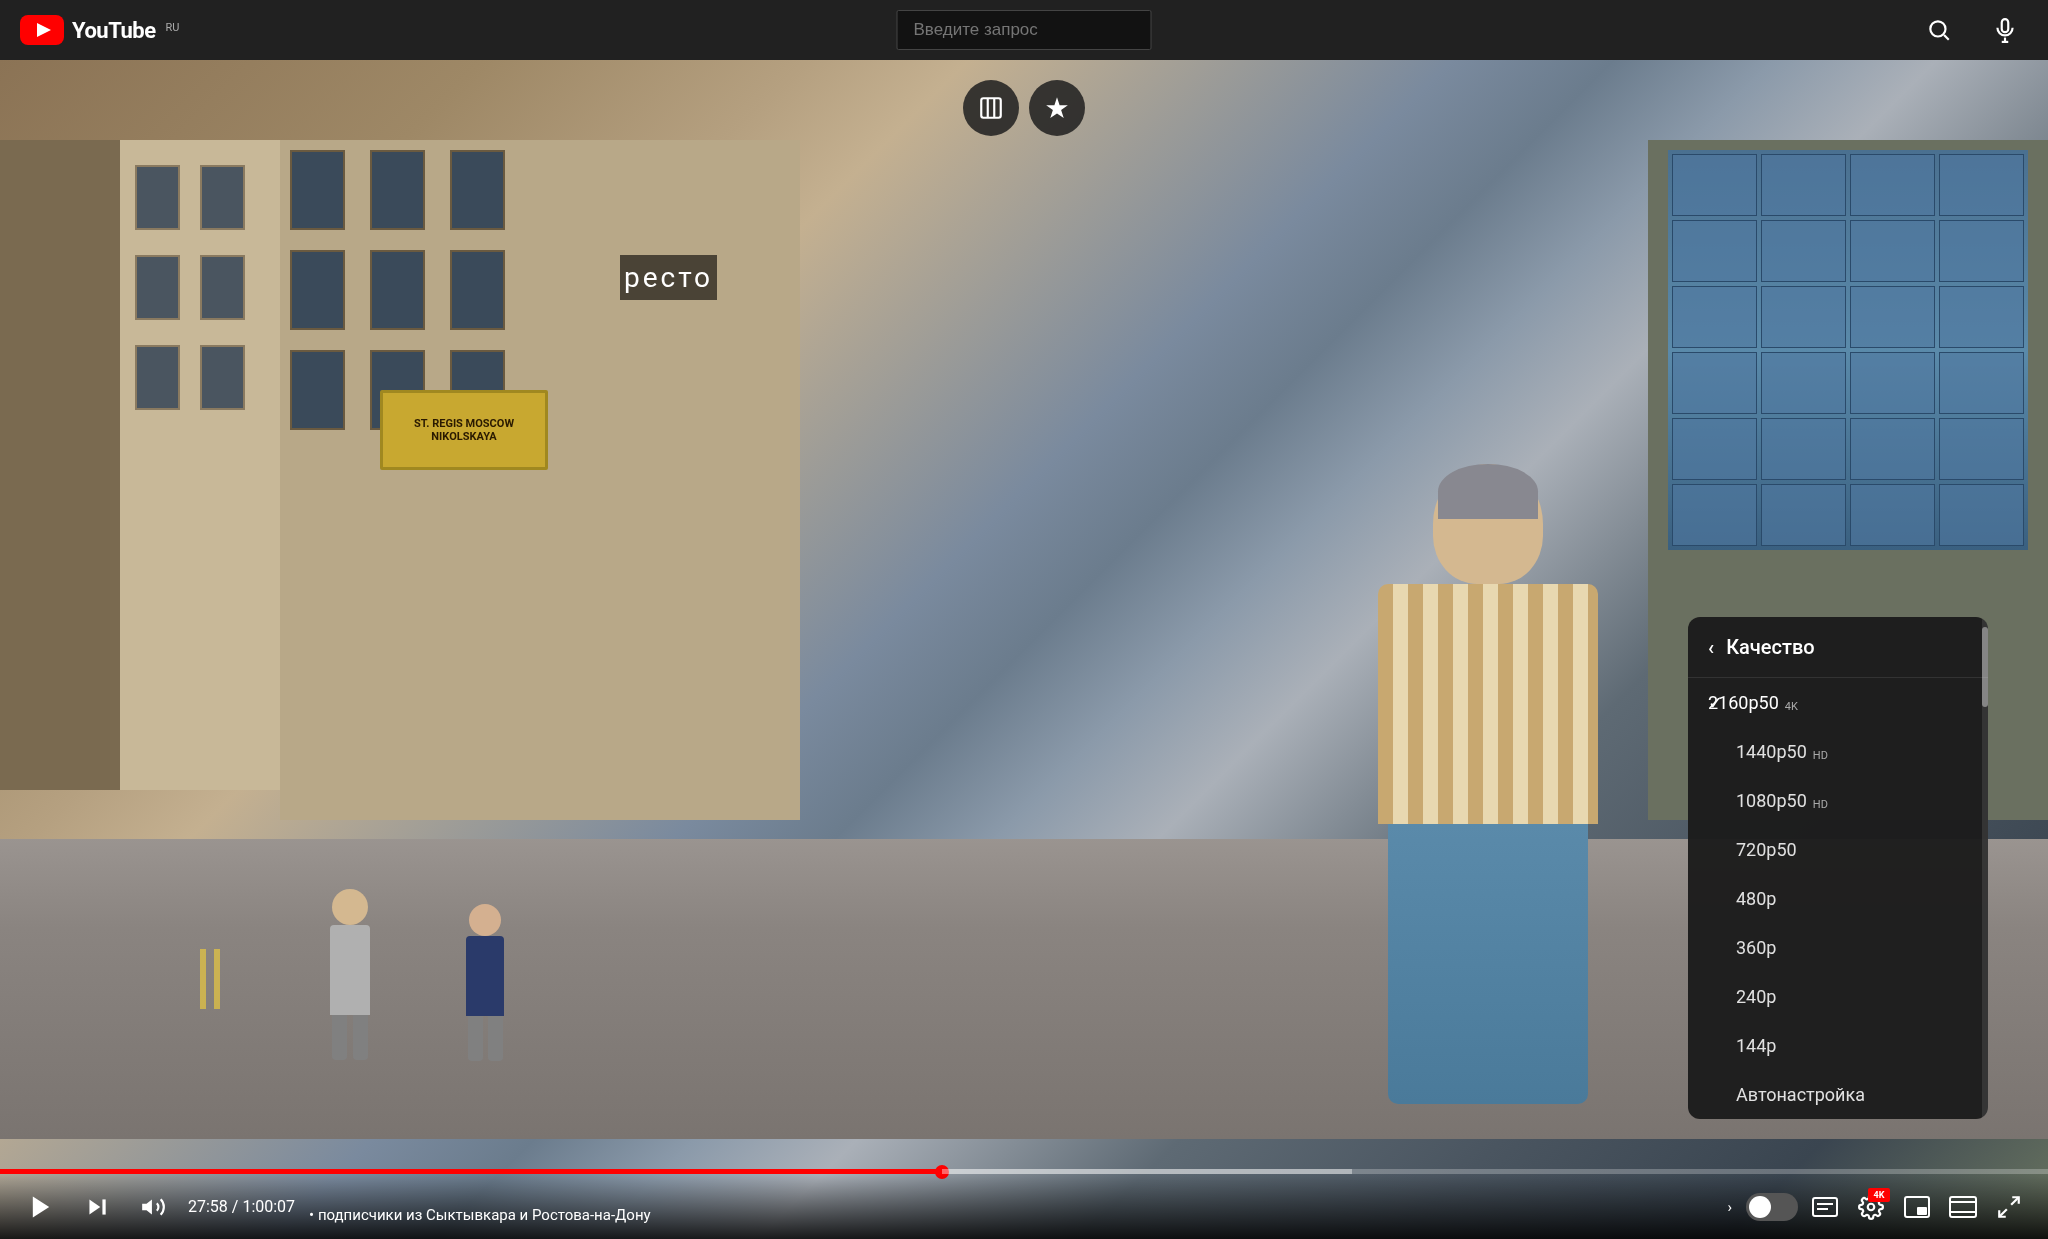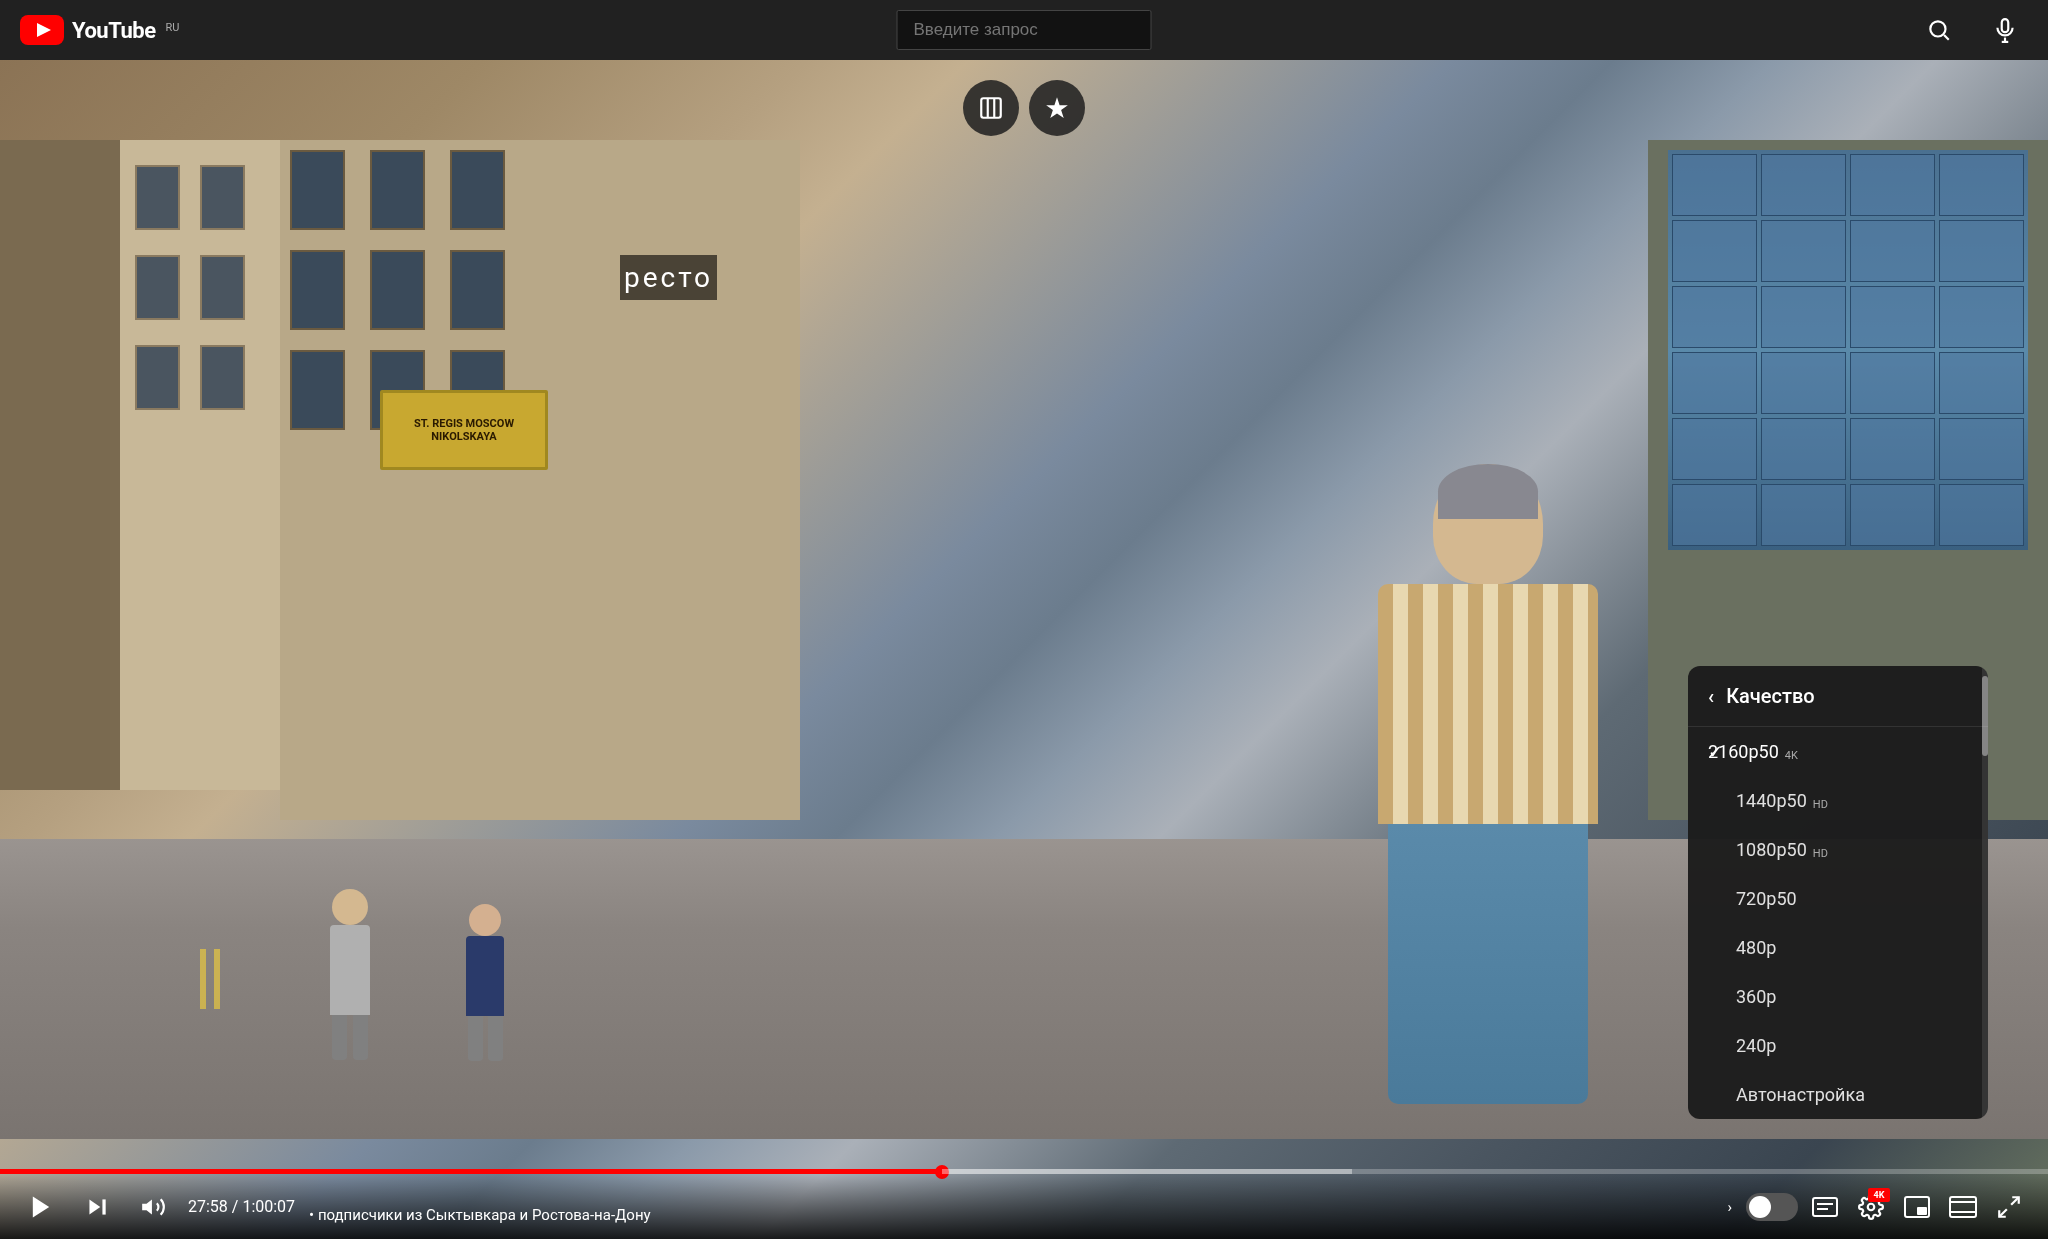--- a/index.html
+++ b/index.html
@@ -719,20 +719,23 @@
       <div class="quality-item">
         <span>480р</span>
       </div>
       <div class="quality-item">
         <span>360р</span>
       </div>
       <div class="quality-item">
         <span>240р</span>
       </div>
       <div class="quality-item">
+        <span>144р</span>
+      </div>
+      <div class="quality-item">
         <span>Автонастройка</span>
       </div>
     </div>
     <div class="quality-scrollbar">
       <div class="quality-scrollbar-thumb"></div>
     </div>
   </div>
 
   <div class="progress-bar-container">
     <div class="progress-bar-fill">

